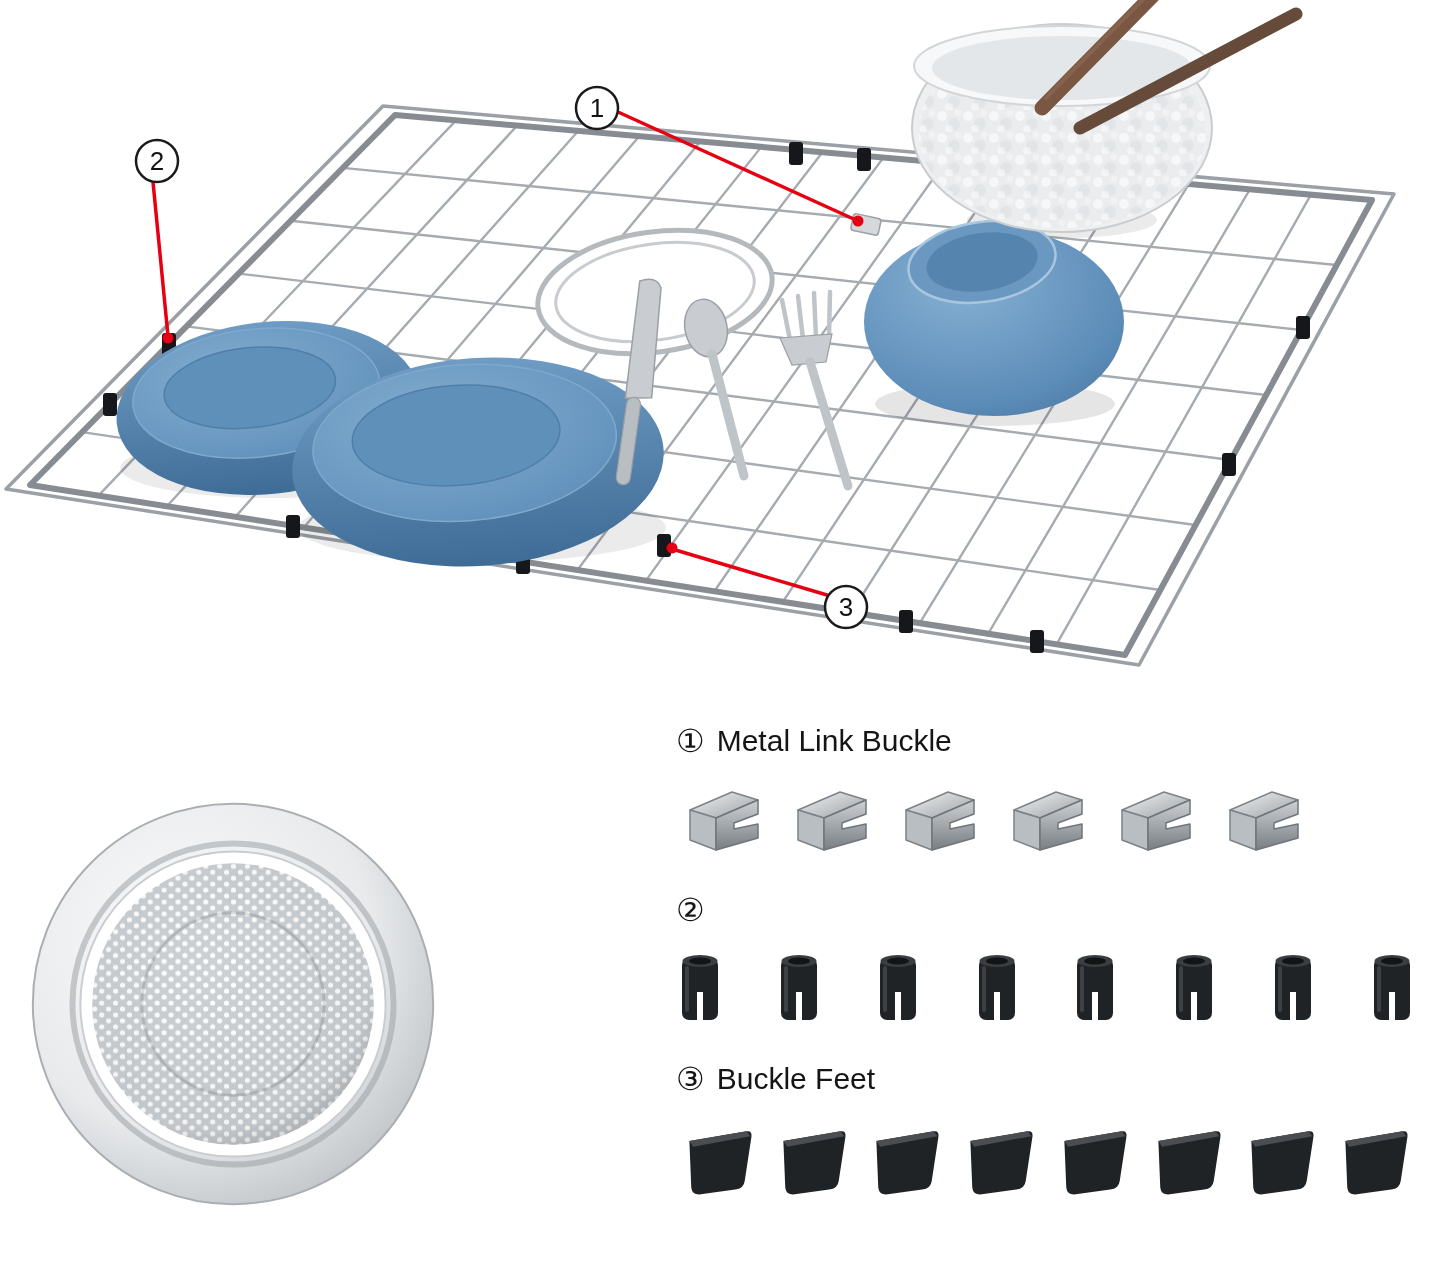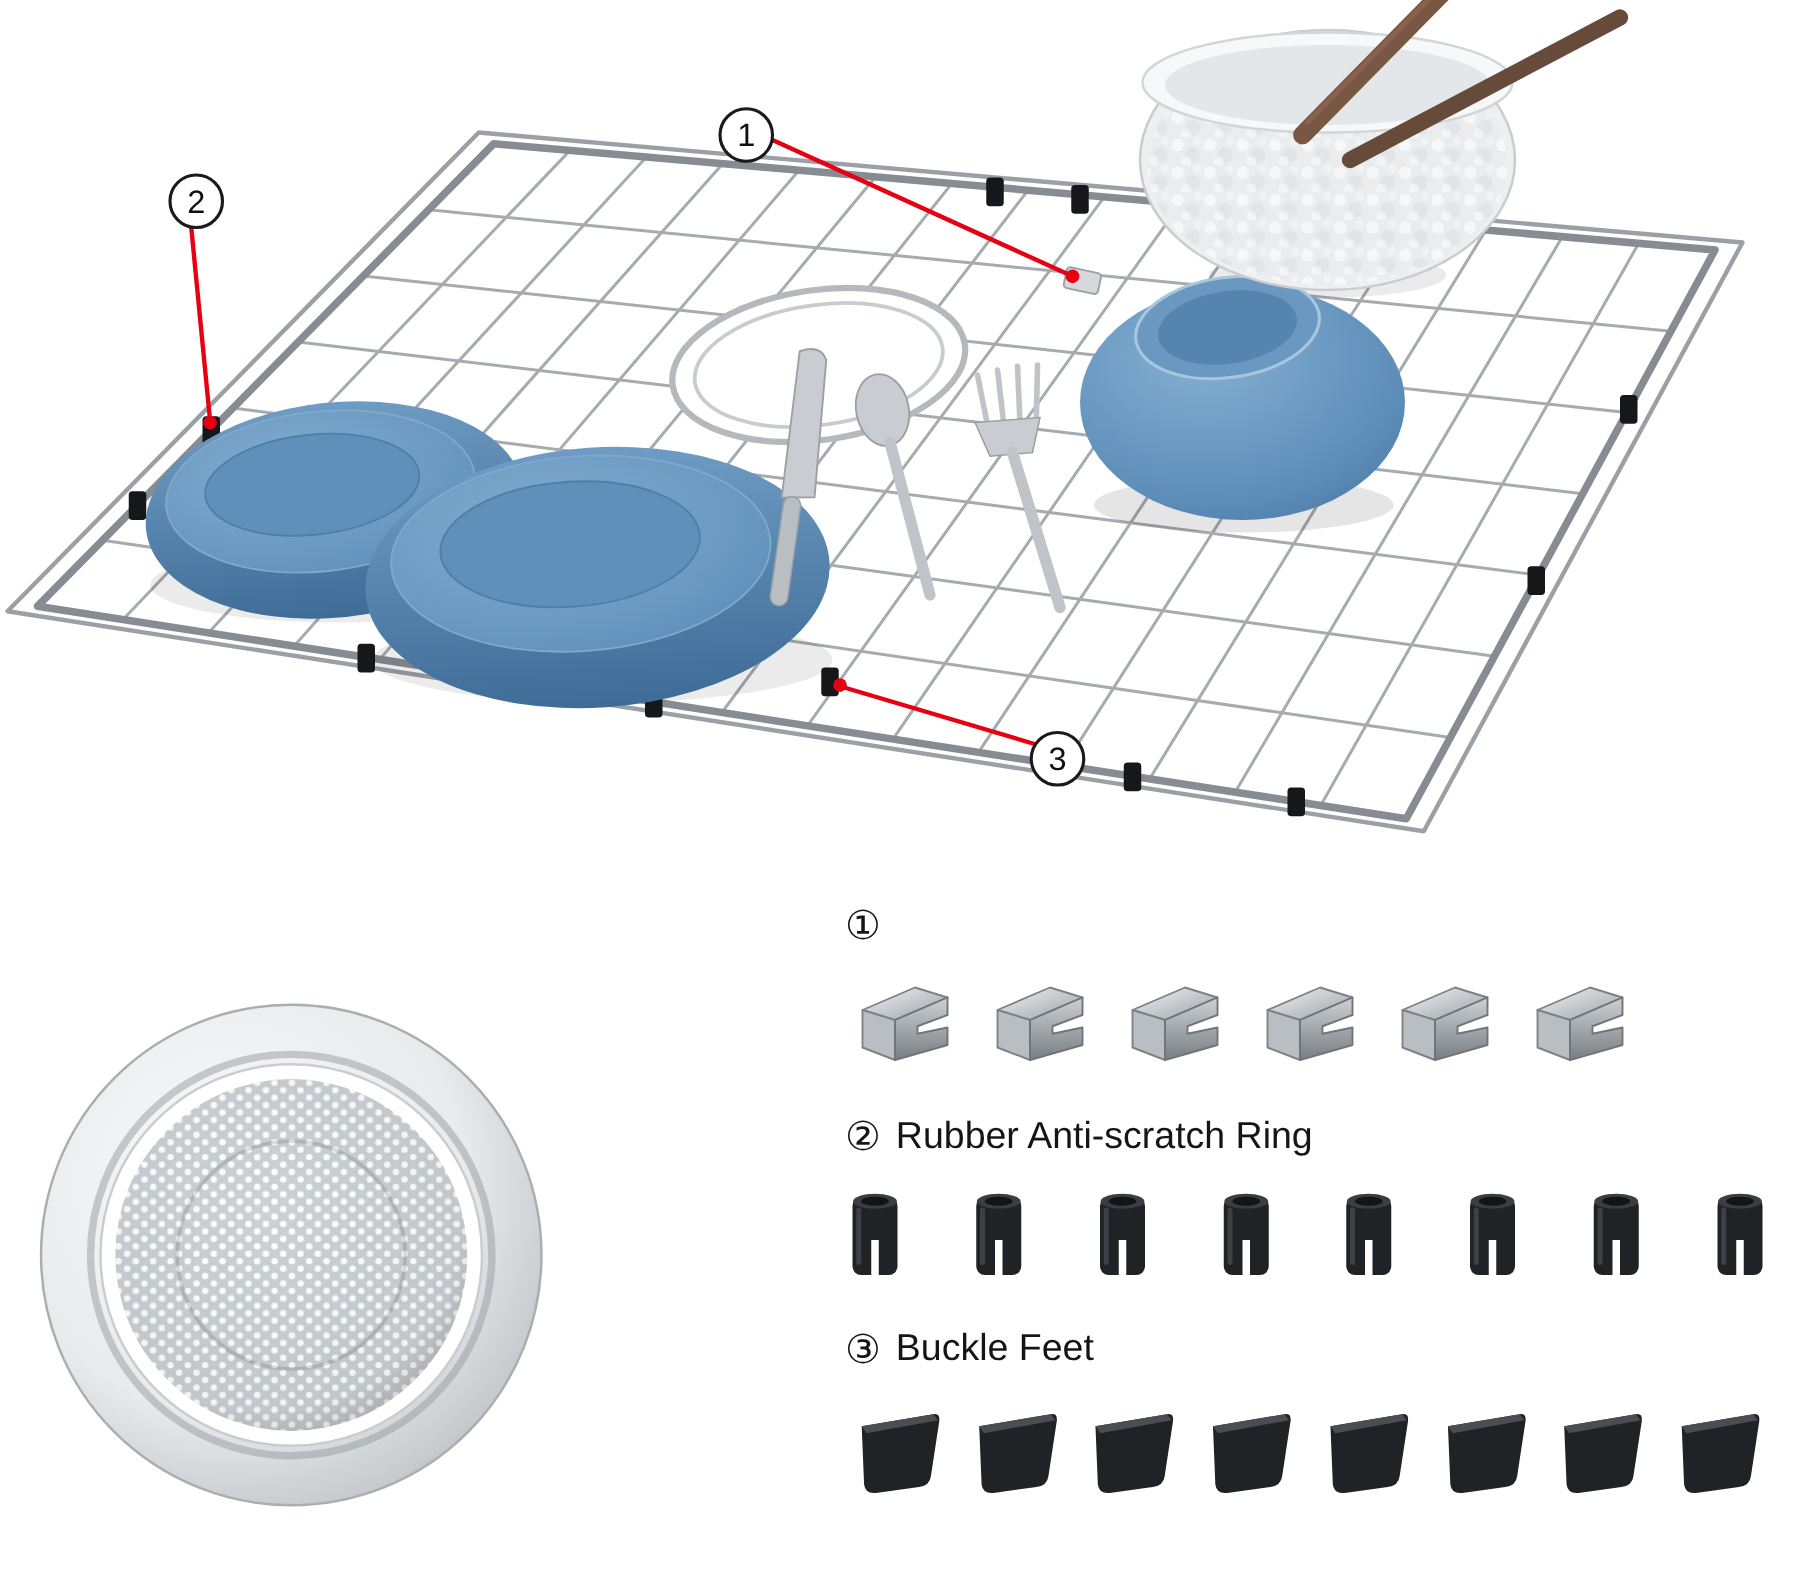--- a/index.html
+++ b/index.html
@@ -211,20 +211,21 @@
     <circle cx="220" cy="220" r="142" fill="url(#meshDots)"></circle>
     <circle cx="220" cy="220" r="142" fill="url(#meshShade)"></circle>
     <circle cx="220" cy="220" r="92" fill="none" stroke="#000000" stroke-opacity="0.12" stroke-width="3"></circle>
   </svg>
 
   <div class="legend">
 
     <div class="legend-row">
       <div class="legend-header">
         <span class="legend-badge">①</span>
+        <span>Metal Link Buckle</span>
       </div>
       <div class="icons gapped">
           <svg width="92" height="80" viewBox="0 0 92 80">
     <polygon points="14,30 56,12 82,20 40,38" fill="url(#metalGrad)" stroke="#7c8287" stroke-width="1.5" stroke-linejoin="round"></polygon>
     <polygon points="14,30 40,38 40,70 14,60" fill="#b9bec2" stroke="#7c8287" stroke-width="1.5" stroke-linejoin="round"></polygon>
     <path d="M40,38 L82,20 L82,34 L58,43 L58,49 L82,44 L82,58 L40,70 Z" fill="url(#metalGrad2)" stroke="#6f757a" stroke-width="1.5" stroke-linejoin="round"></path>
   </svg>
           <svg width="92" height="80" viewBox="0 0 92 80">
     <polygon points="14,30 56,12 82,20 40,38" fill="url(#metalGrad)" stroke="#7c8287" stroke-width="1.5" stroke-linejoin="round"></polygon>
     <polygon points="14,30 40,38 40,70 14,60" fill="#b9bec2" stroke="#7c8287" stroke-width="1.5" stroke-linejoin="round"></polygon>
@@ -249,21 +250,20 @@
     <polygon points="14,30 56,12 82,20 40,38" fill="url(#metalGrad)" stroke="#7c8287" stroke-width="1.5" stroke-linejoin="round"></polygon>
     <polygon points="14,30 40,38 40,70 14,60" fill="#b9bec2" stroke="#7c8287" stroke-width="1.5" stroke-linejoin="round"></polygon>
     <path d="M40,38 L82,20 L82,34 L58,43 L58,49 L82,44 L82,58 L40,70 Z" fill="url(#metalGrad2)" stroke="#6f757a" stroke-width="1.5" stroke-linejoin="round"></path>
   </svg>
         </div>
     </div>
 
     <div class="legend-row">
       <div class="legend-header">
         <span class="legend-badge">②</span>
-        <span>Rubber Anti-scratch Ring</span>
       </div>
       <div class="icons spread">
           <svg width="48" height="80" viewBox="0 0 48 80">
     <rect x="6" y="10" width="36" height="62" rx="7" fill="#202326"></rect>
     <ellipse cx="24" cy="13" rx="17.5" ry="6" fill="#3a3e42"></ellipse>
     <ellipse cx="24" cy="13" rx="11" ry="3.6" fill="#121416"></ellipse>
     <rect x="9" y="18" width="4" height="46" rx="2" fill="#45494d" opacity="0.8"></rect>
     <rect x="21" y="44" width="6" height="28" fill="#ffffff"></rect>
   </svg>
           <svg width="48" height="80" viewBox="0 0 48 80">

